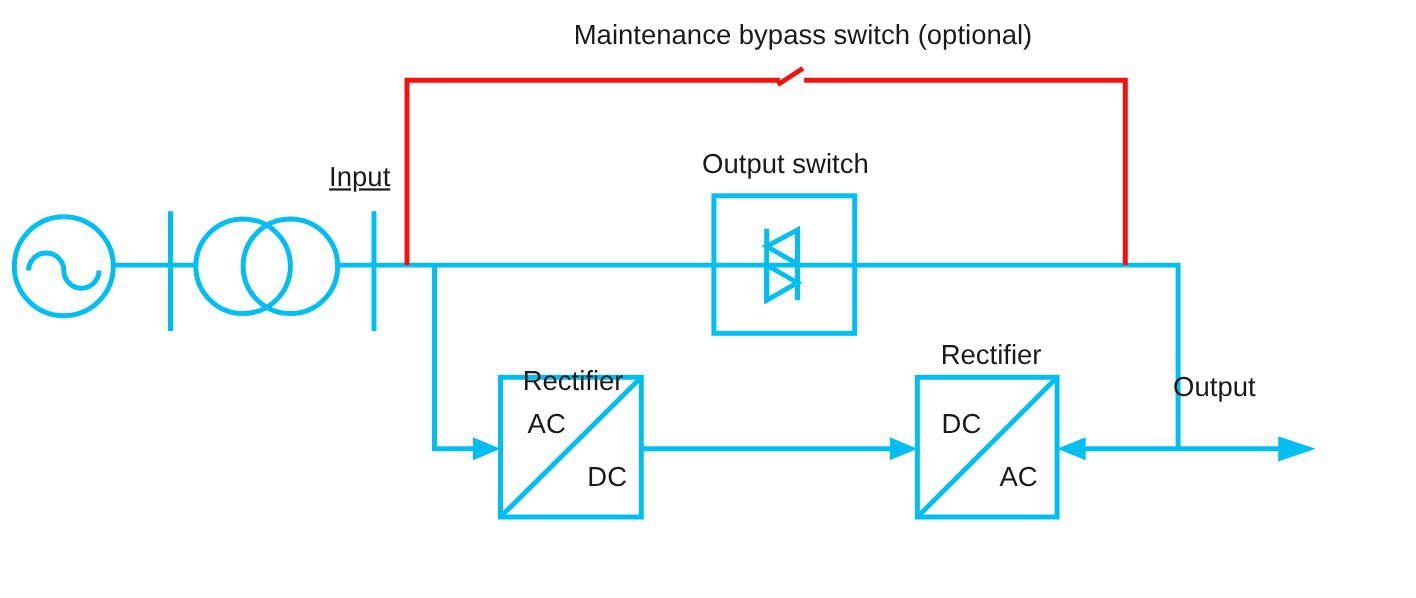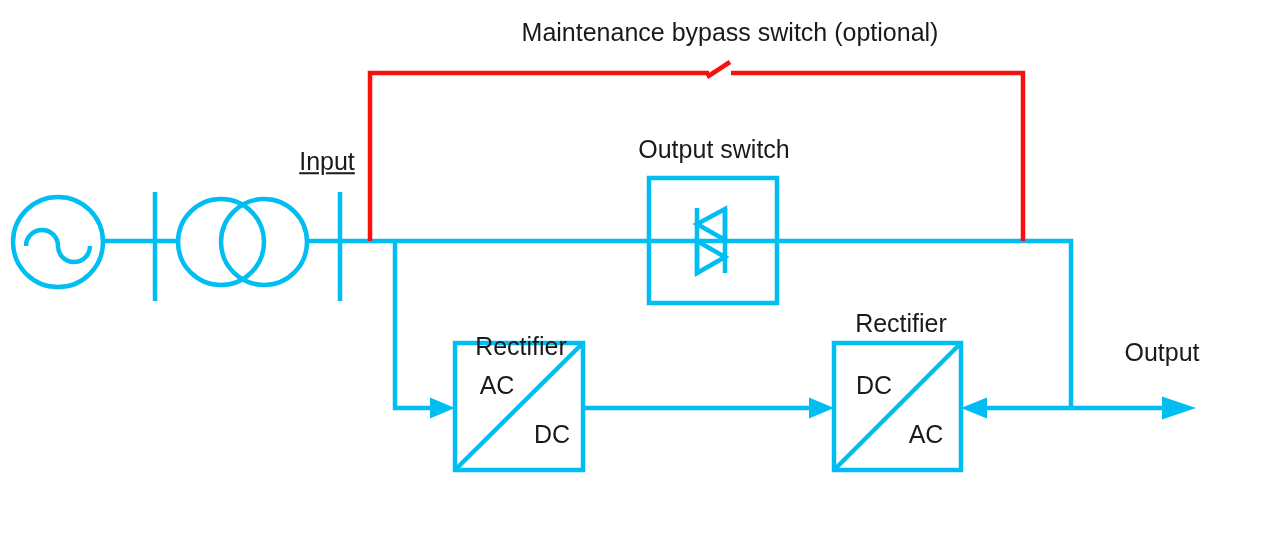--- a/index.html
+++ b/index.html
@@ -111,15 +111,15 @@
   <div class="lbl" style="left:497px; top:386px;">AC</div>
 
   <div class="lbl" style="left:552px; top:435px;">DC</div>
 
   <div class="lbl" style="left:901px; top:324px;">Rectifier</div>
 
   <div class="lbl" style="left:874px; top:386px;">DC</div>
 
   <div class="lbl" style="left:926px; top:435px;">AC</div>
 
-  <div class="lbl" style="left:1162px; top:353px;">Output</div>
+  <div class="lbl" style="left:1104px; top:353px;">Output</div>
 
 </div>
 
 </body></html>

